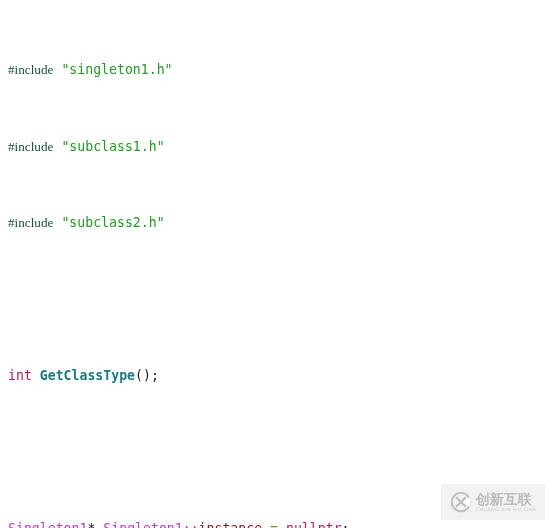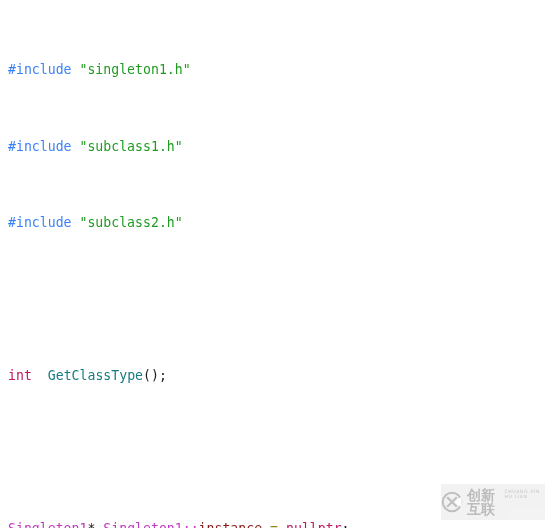--- a/index.html
+++ b/index.html
@@ -20,24 +20,24 @@
     top: 3px;
     font-size: 13.2px;
     line-height: 19.1px;
     white-space: pre;
     letter-spacing: 0px;
   }
   .line { white-space: pre; height: 19.1px; }
   .blank { height: 19.1px; }
 
   
-  .pp      { color: #3b82f6; }               
+  .pp      { color: #14532d; font-family: Liberation Serif, serif; }               
   .str     { color: #1f9c1f; }               
   .kw      { color: #be185d; }               
-  .fn      { color: #167c80; font-weight: normal; margin-left: 8px; }  
+  .fn      { color: #167c80; font-weight: bold; }  
   .type    { color: #c03ac0; }               
   .scope   { color: #c03ac0; }               
   .var     { color: #8b1a1a; }               
   .punc    { color: #1a1a1a; }               
   .op      { color: #8a8a12; }               
   .plain   { color: #1a1a1a; }
 
   
   #watermark {
     position: absolute;
@@ -51,21 +51,21 @@
     justify-content: center;
     gap: 4px;
     opacity: 0.95;
   }
   #watermark .mark-logo {
     width: 22px; height: 22px;
     flex: 0 0 auto;
   }
   #watermark .mark-text {
     display: flex;
-    flex-direction: row;
+    flex-direction: column;
     line-height: 1;
   }
   #watermark .mark-cn {
     font-family: "DejaVu Sans", "Liberation Sans", sans-serif;
     font-size: 14px;
     font-weight: bold;
     color: #b9b9b9;
     letter-spacing: 0px;
   }
   #watermark .mark-en {

